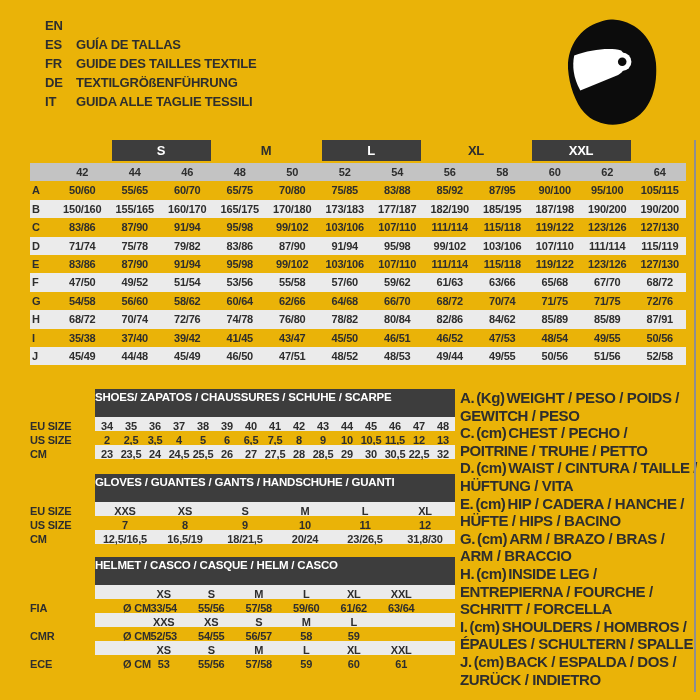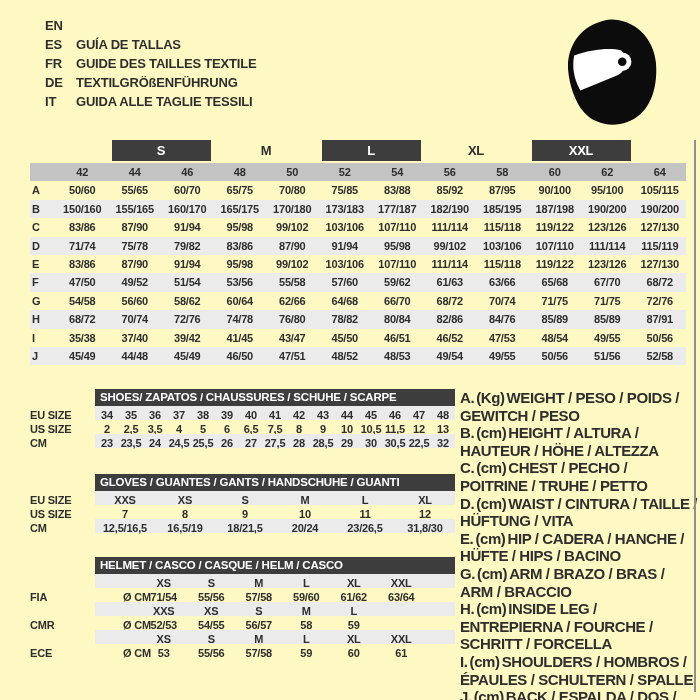--- a/index.html
+++ b/index.html
@@ -1,38 +1,38 @@
 <!DOCTYPE html>
 <html><head>
 <meta charset="utf-8">
 <style>
   html,body{margin:0;padding:0;background:#fff;}
-  .page{position:relative;width:700px;height:700px;background:#fef9c3;overflow:hidden;
+  .page{position:relative;width:700px;height:700px;background:#eab308;overflow:hidden;
         font-family:"Liberation Sans","DejaVu Sans",sans-serif;font-weight:700;color:#2e2e2e;
         letter-spacing:-0.2px;}
   
   .langs{position:absolute;left:45px;top:16px;list-style:none;margin:0;padding:0;}
   .langs li{display:flex;height:19px;line-height:19px;font-size:13px;}
   .lang-code{width:31px;}
   
   .brand{position:absolute;left:566px;top:18px;width:92px;height:110px;}
   
   .apparel{position:absolute;left:30px;top:140px;width:656px;}
   .grid13{display:grid;grid-template-columns:26px repeat(12,1fr);}
   .grouprow{height:23px;}
   .grp{height:21px;line-height:21px;text-align:center;font-size:13px;margin:0 3px;}
   .grp-dark{background:#3d3d3d;color:#fff;}
   .cell{height:18.4px;line-height:18.4px;text-align:center;font-size:11px;white-space:nowrap;}
   .sizecell{background:#c3c3c3;}
   .lettercell{text-align:left;padding-left:2px;}
   .rowshade .cell{background:#ebebeb;}
   
   .sec{position:absolute;left:30px;}
-  .sectitle{margin-left:65px;width:360px;height:17px;line-height:17px;background:#3d3d3d;color:#fff;
-            font-size:11.5px;padding-left:5px;box-sizing:border-box;white-space:nowrap;}
+  .sectitle{margin-left:65px;width:360px;height:28px;line-height:17px;background:#3d3d3d;color:#fff;
+            font-size:11.5px;box-sizing:border-box;white-space:nowrap;}
   .srow{display:flex;height:14px;line-height:18px;font-size:11px;}
   .srow .rlabel{width:65px;text-align:left;}
   .strip{width:360px;display:grid;}
   .strip.shaded{background:#ebebeb;}
   .strip div{text-align:center;white-space:nowrap;}
   .cols15{grid-template-columns:repeat(15,1fr);}
   .cols6{grid-template-columns:repeat(6,1fr);}
   .helmcols{grid-template-columns:45px repeat(6,47.5px) 1fr;}
   .unitcell{text-align:left !important;padding-left:6px;margin-left:22px;}
   
@@ -208,21 +208,21 @@
         <div class="grid13 rowshade">
           <div class="cell lettercell">H</div>
           <div class="cell">68/72</div>
           <div class="cell">70/74</div>
           <div class="cell">72/76</div>
           <div class="cell">74/78</div>
           <div class="cell">76/80</div>
           <div class="cell">78/82</div>
           <div class="cell">80/84</div>
           <div class="cell">82/86</div>
-          <div class="cell">84/76</div>
+          <div class="cell">84/62</div>
           <div class="cell">85/89</div>
           <div class="cell">85/89</div>
           <div class="cell">87/91</div>
         </div>
         <div class="grid13">
           <div class="cell lettercell">I</div>
           <div class="cell">35/38</div>
           <div class="cell">37/40</div>
           <div class="cell">39/42</div>
           <div class="cell">41/45</div>
@@ -237,21 +237,21 @@
         </div>
         <div class="grid13 rowshade">
           <div class="cell lettercell">J</div>
           <div class="cell">45/49</div>
           <div class="cell">44/48</div>
           <div class="cell">45/49</div>
           <div class="cell">46/50</div>
           <div class="cell">47/51</div>
           <div class="cell">48/52</div>
           <div class="cell">48/53</div>
-          <div class="cell">49/54</div>
+          <div class="cell">49/44</div>
           <div class="cell">49/55</div>
           <div class="cell">50/56</div>
           <div class="cell">51/56</div>
           <div class="cell">52/58</div>
         </div>
       </div>
   </div>
 
   <div class="sec" style="top:389px;" id="shoes-sec">
     <div class="sectitle">SHOES/ ZAPATOS / CHAUSSURES / SCHUHE / SCARPE</div>
@@ -370,21 +370,21 @@
             <div>M</div>
             <div>L</div>
             <div>XL</div>
             <div>XXL</div>
           </div>
         </div>
         <div class="srow">
           <div class="rlabel">FIA</div>
           <div class="strip helmcols">
             <div class="unitcell">Ø CM</div>
-            <div>71/54</div>
+            <div>33/54</div>
             <div>55/56</div>
             <div>57/58</div>
             <div>59/60</div>
             <div>61/62</div>
             <div>63/64</div>
           </div>
         </div>
         <div class="srow">
           <div class="rlabel"></div>
           <div class="strip helmcols shaded">
@@ -431,21 +431,20 @@
             <div>59</div>
             <div>60</div>
             <div>61</div>
           </div>
         </div>
       </div>
   </div>
 
   <div class="legend" id="legend">
       <div class="mitem"><span>A.</span><span>(Kg)</span><span>WEIGHT / PESO / POIDS / GEWITCH / PESO</span></div>
-      <div class="mitem"><span>B.</span><span>(cm)</span><span>HEIGHT / ALTURA / HAUTEUR / HÖHE / ALTEZZA</span></div>
       <div class="mitem"><span>C.</span><span>(cm)</span><span>CHEST / PECHO / POITRINE / TRUHE / PETTO</span></div>
       <div class="mitem"><span>D.</span><span>(cm)</span><span>WAIST / CINTURA / TAILLE / HÜFTUNG / VITA</span></div>
       <div class="mitem"><span>E.</span><span>(cm)</span><span>HIP / CADERA / HANCHE / HÜFTE / HIPS / BACINO</span></div>
       <div class="mitem"><span>G.</span><span>(cm)</span><span>ARM / BRAZO / BRAS / ARM / BRACCIO</span></div>
       <div class="mitem"><span>H.</span><span>(cm)</span><span>INSIDE LEG / ENTREPIERNA / FOURCHE / SCHRITT / FORCELLA</span></div>
       <div class="mitem"><span>I.</span><span>(cm)</span><span>SHOULDERS / HOMBROS / ÉPAULES / SCHULTERN / SPALLE</span></div>
       <div class="mitem"><span>J.</span><span>(cm)</span><span>BACK / ESPALDA / DOS / ZURÜCK / INDIETRO</span></div>
     </div>
 
   <div class="vrule"></div>

